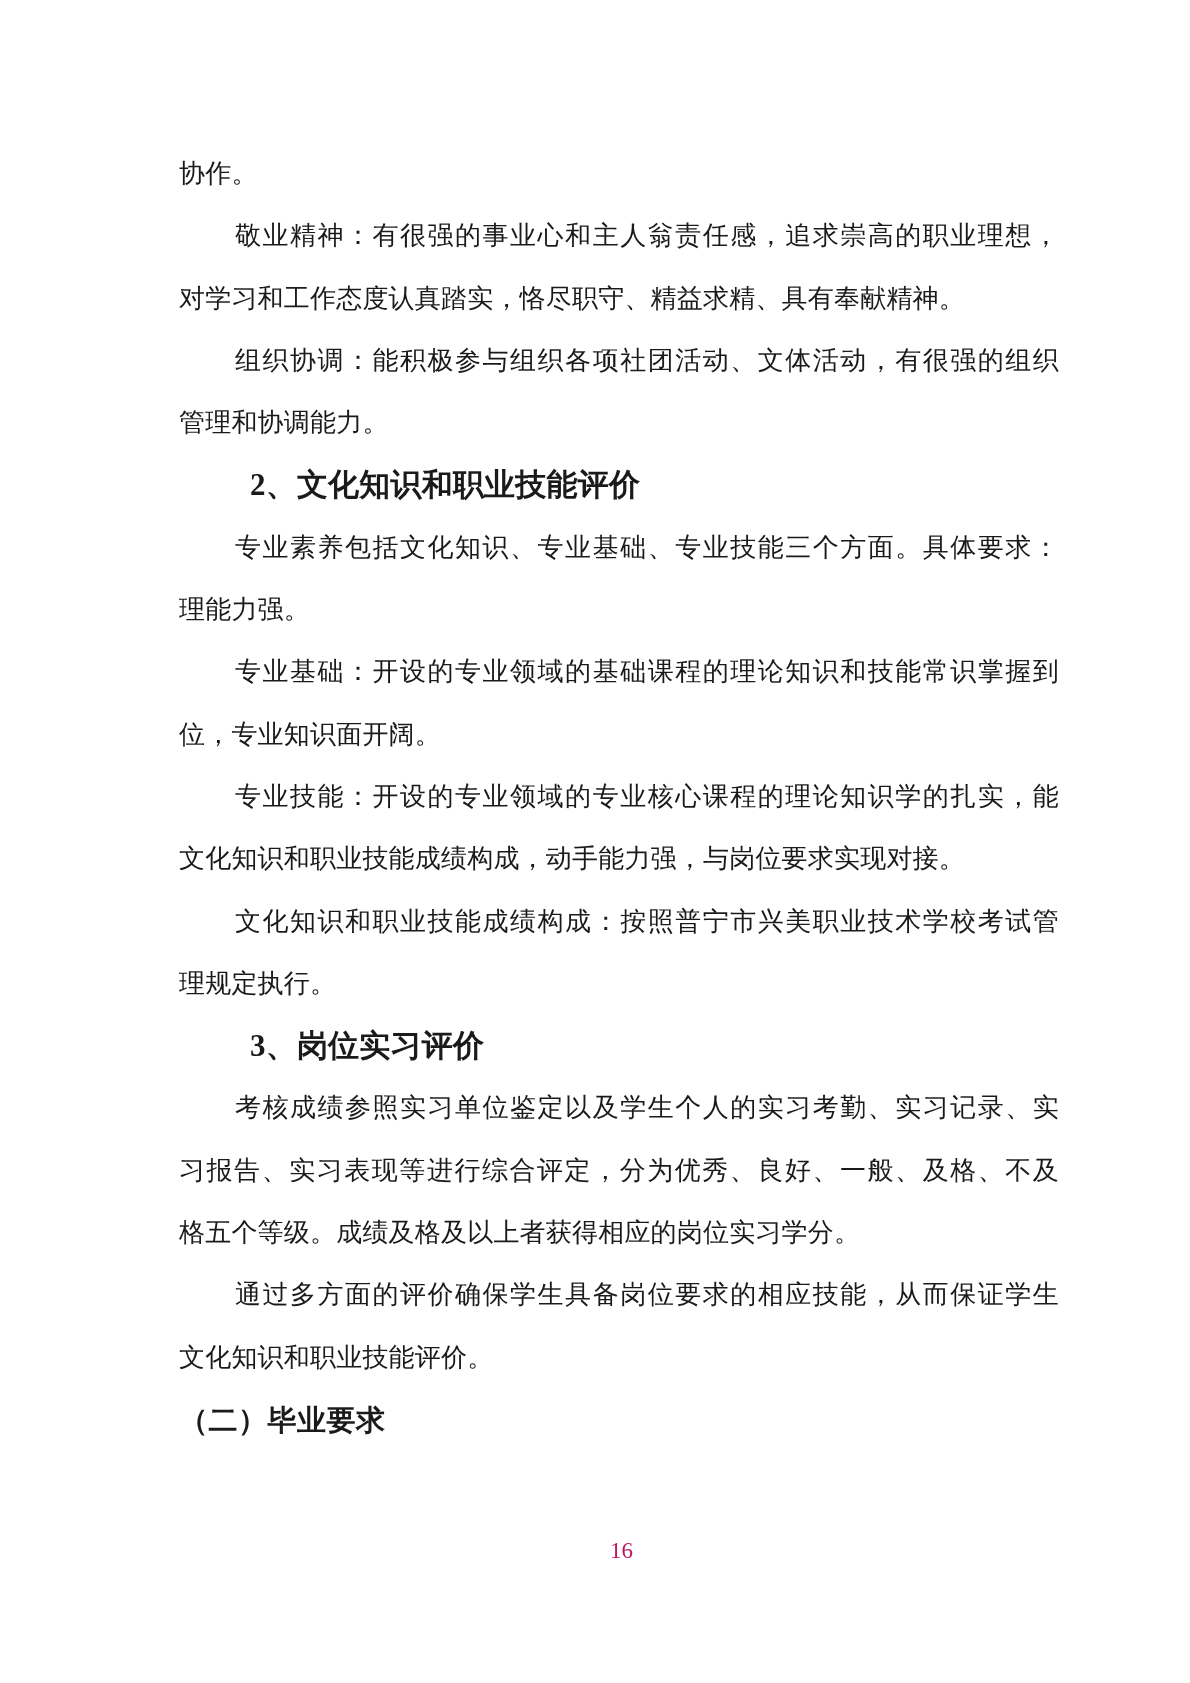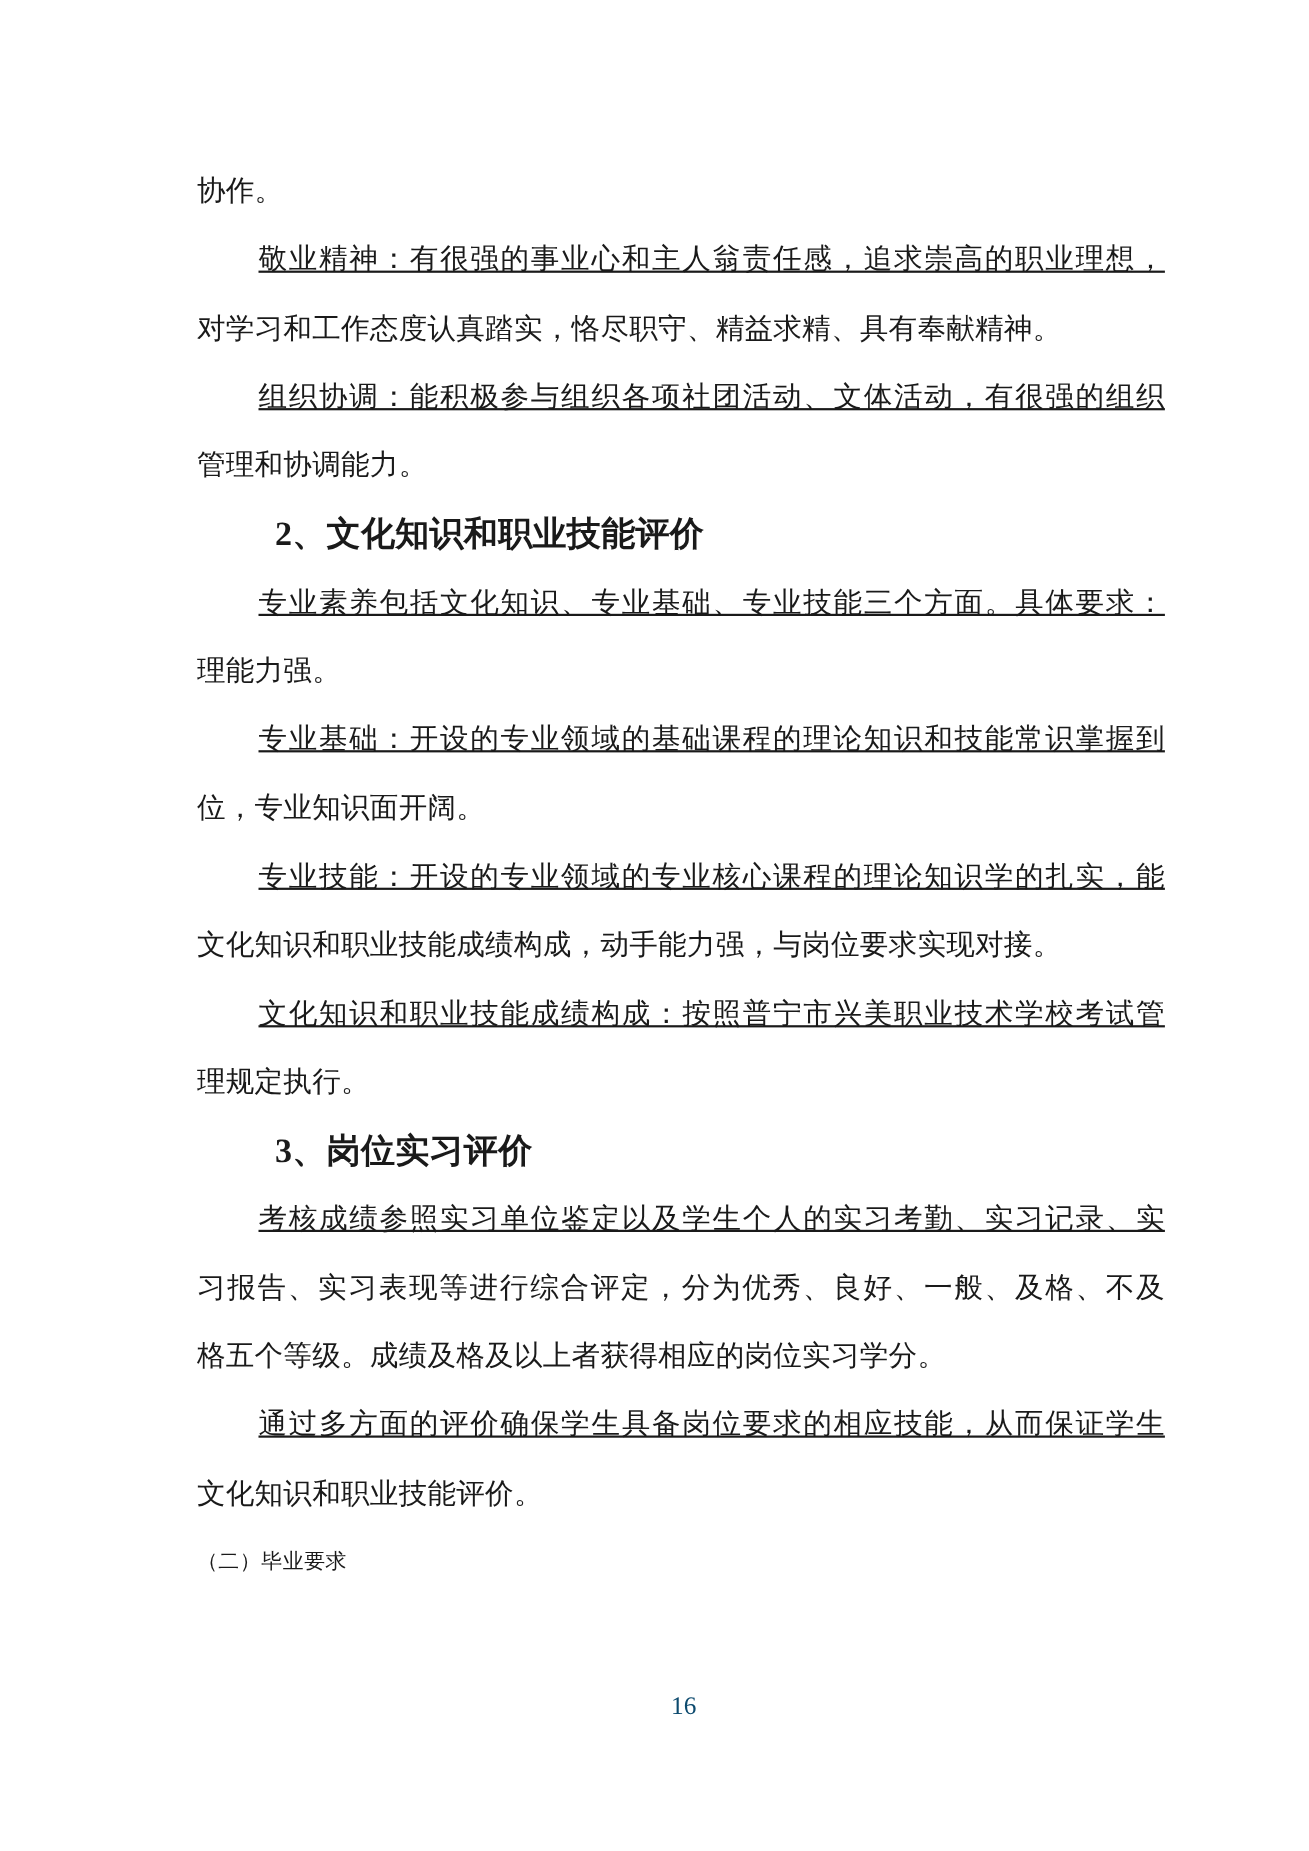--- a/index.html
+++ b/index.html
@@ -32,43 +32,42 @@
   .line {
     height: 62.3px;
     line-height: 62.3px;
     font-size: 26px;
     letter-spacing: 0.2px;
     white-space: normal;
     overflow: visible;
   }
   .body-indent {
     padding-left: 56px;
-    text-decoration: underline;
   }
   .heading-num {
     padding-left: 71px;
     font-weight: bold;
     font-size: 31px;
   }
   .heading-section {
-    font-weight: normal;
-    font-size: 19px;
+    font-weight: bold;
+    font-size: 29px;
     letter-spacing: 0.5px;
   }
   .justify {
     text-align: justify;
     text-align-last: justify;
   }
   .page-number {
     position: absolute;
     left: 610px;
     top: 1536px;
     font-size: 23px;
     line-height: 30px;
-    color: #0c4a6e;
+    color: #be185d;
   }
 </style>
 </head>
 <body>
 
 <div class="doc-page">
   <div class="text-block" id="text-block">
       <div class="line body">协作。</div>
       <div class="line body-indent justify">敬业精神：有很强的事业心和主人翁责任感，追求崇高的职业理想，</div>
       <div class="line body">对学习和工作态度认真踏实，恪尽职守、精益求精、具有奉献精神。</div>

